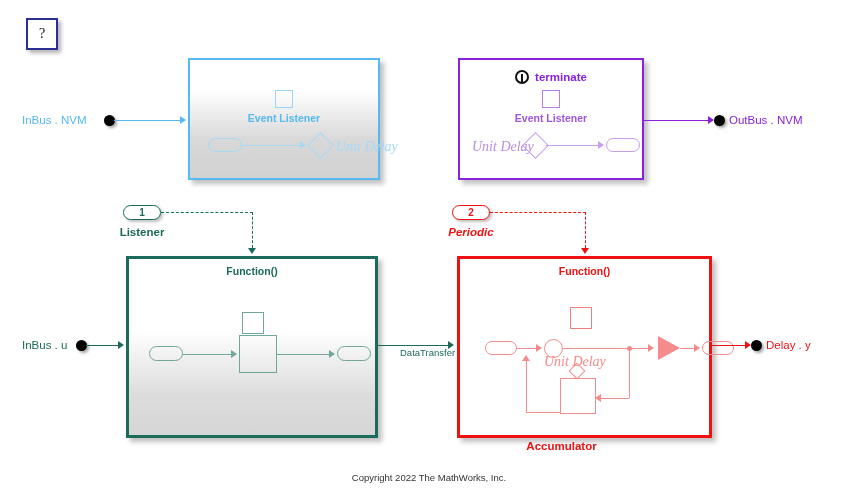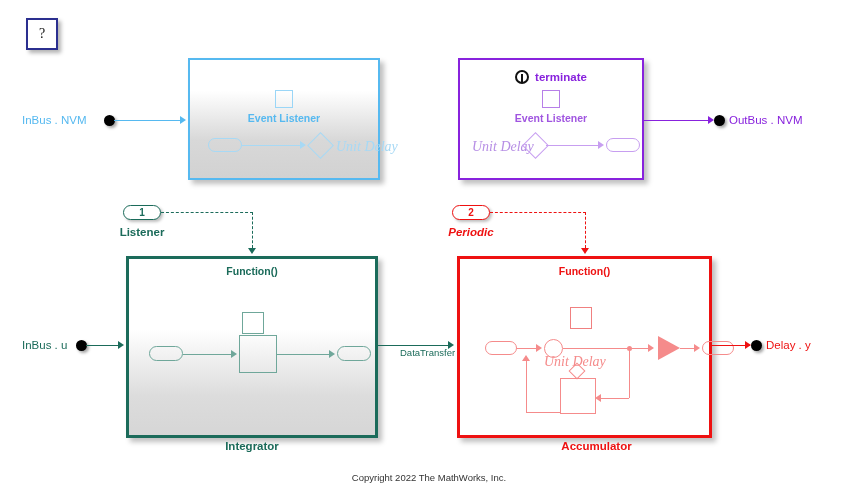--- a/index.html
+++ b/index.html
@@ -264,21 +264,20 @@
     <div style="color:#6fa79a;">
       <div class="pill" style="left:20px; top:87px; width:34px; height:15px;"></div>
       <div class="hline" style="left:54px; top:95px; width:50px;"></div>
       <div class="arrow-r" style="left:102px; top:91px;"></div>
       <div class="sqr" style="left:110px; top:76px; width:38px; height:38px;"></div>
       <div class="hline" style="left:148px; top:95px; width:56px;"></div>
       <div class="arrow-r" style="left:200px; top:91px;"></div>
       <div class="pill" style="left:208px; top:87px; width:34px; height:15px;"></div>
     </div>
   </div>
-  <div class="caption" style="left:126px; top:440px; width:252px; color:#1b6b5a;">Integrator</div>
 
   <div class="abs blk blk-accum">
     <div class="func-lbl" style="left:0; right:0; top:6px; text-align:center; color:#ee1111;">Function()</div>
 
     <div class="sqr" style="left:110px; top:48px; width:22px; height:22px; color:#f08080;"></div>
 
     <div style="color:#f58b8b;">
 
       <div class="pill" style="left:25px; top:82px; width:32px; height:14px;"></div>
       <div class="hline" style="left:57px; top:89px; width:23px;"></div>
@@ -303,21 +302,21 @@
 
       <div class="sqr" style="left:100px; top:119px; width:36px; height:36px;"></div>
       <div class="diamond" style="left:111px; top:106px; width:12px; height:12px;"></div>
       <div class="ital" style="left:84px; top:95px; color:#f58b8b;">Unit Delay</div>
 
       <div class="hline" style="left:66px; top:153px; width:34px;"></div>
       <div class="vline" style="left:66px; top:101px; height:52px;"></div>
       <div class="arrow-u" style="left:62px; top:96px;"></div>
     </div>
   </div>
-  <div class="caption" style="left:469px; top:440px; width:255px; color:#ee1111;">Accumulator</div>
+  <div class="caption" style="left:434px; top:440px; width:255px; color:#ee1111;">Accumulator</div>
 
   <div class="trig-pill" style="left:123px; top:205px; color:#1b6b5a;">
     <span>1</span>
   </div>
   <div class="caption" style="left:103px; top:226px; width:78px; color:#1b6b5a;">Listener</div>
   <div class="dashdot-h" style="left:161px; top:212px; width:92px; color:#1b6b5a;"></div>
   <div class="dashdot-v" style="left:252px; top:212px; height:36px; color:#1b6b5a;"></div>
   <div class="arrow-d" style="left:248px; top:248px; color:#1b6b5a;"></div>
 
   <div class="trig-pill" style="left:452px; top:205px; color:#ee1111;">

